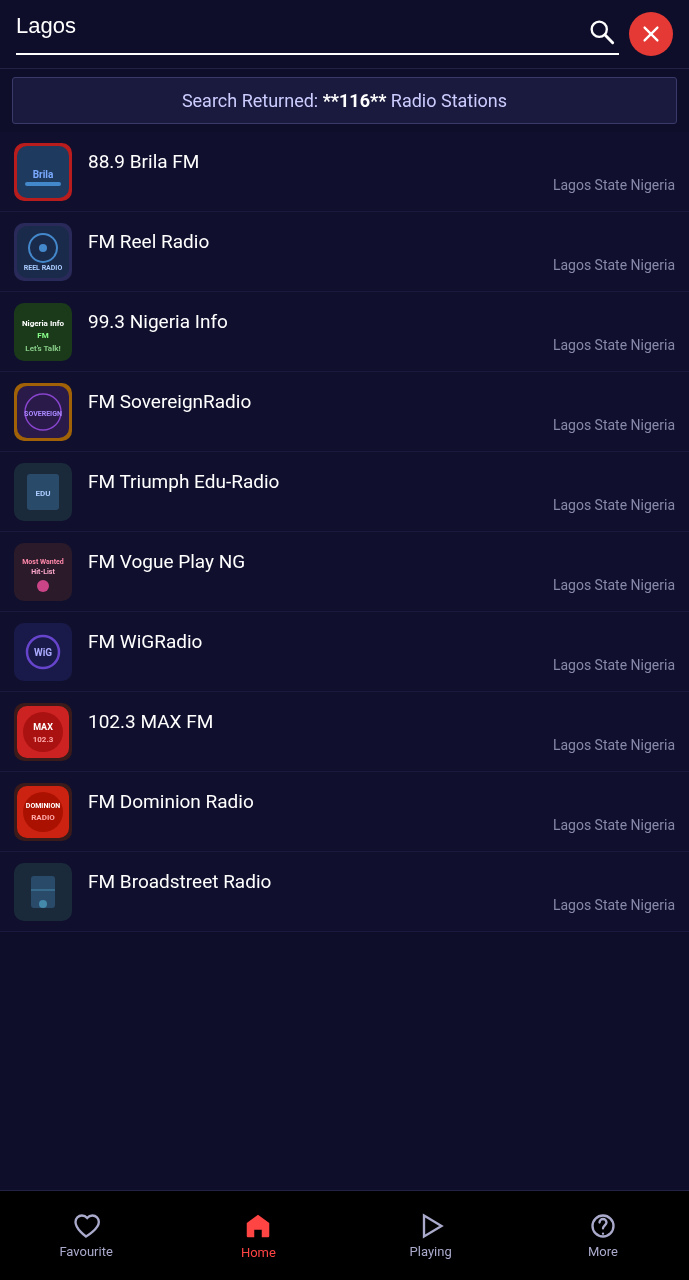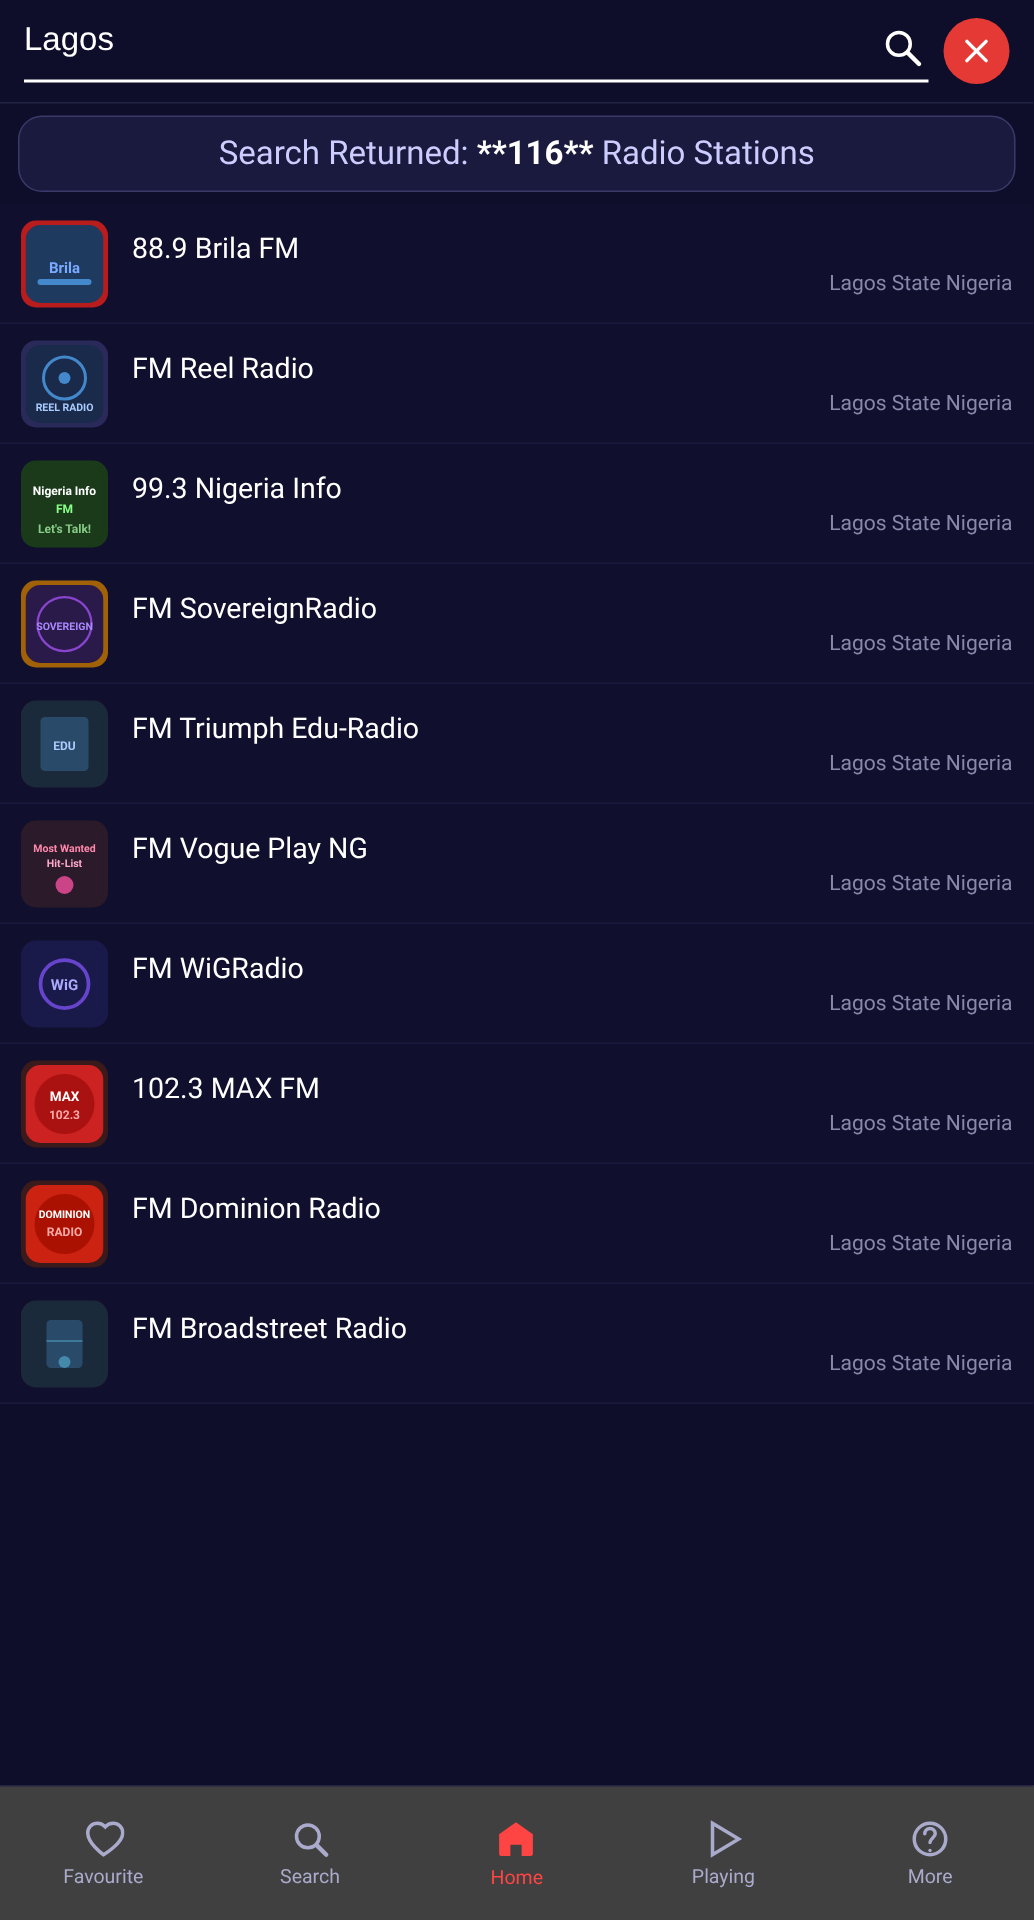--- a/index.html
+++ b/index.html
@@ -55,25 +55,25 @@
       align-items: center;
       justify-content: center;
       cursor: pointer;
       flex-shrink: 0;
     }
 
     
     .result-banner {
       background: #1a1a3e;
       border: 1px solid #3a3a6a;
-      border-radius: 16px;
+      border-radius: 3px;
       margin: 8px 12px;
       padding: 12px 16px;
       text-align: center;
-      font-size: 22px;
+      font-size: 18px;
       color: #ccccff;
     }
     .result-banner strong {
       color: #ffffff;
       font-weight: bold;
     }
 
     
     .station-list {
       list-style: none;
@@ -131,21 +131,21 @@
     .logo-dominion { background: #3a1a1a; }
     .logo-broadstreet { background: #1a2a3a; }
 
     
     .bottom-nav {
       position: fixed;
       bottom: 0;
       left: 0;
       width: 689px;
       height: 90px;
-      background: #404040;
+      background: #000000;
       border-top: 1px solid #222244;
       display: flex;
       align-items: center;
       justify-content: space-around;
     }
     .nav-item {
       display: flex;
       flex-direction: column;
       align-items: center;
       gap: 4px;
@@ -365,27 +365,20 @@
 
 <nav class="bottom-nav">
 
   <div class="nav-item">
     <svg width="28" height="28" viewBox="0 0 24 24" fill="none">
       <path d="M12 21C12 21 3 14.5 3 8.5C3 5.42 5.42 3 8.5 3C10.24 3 11.91 3.81 13 5.08C14.09 3.81 15.76 3 17.5 3C20.58 3 23 5.42 23 8.5C23 14.5 12 21 12 21Z" stroke="#aaaacc" stroke-width="2" fill="none"></path>
     </svg>
     <span class="nav-label">Favourite</span>
   </div>
 
-  <div class="nav-item">
-    <svg width="28" height="28" viewBox="0 0 24 24" fill="none">
-      <circle cx="10.5" cy="10.5" r="6.5" stroke="#aaaacc" stroke-width="2"></circle>
-      <line x1="15.5" y1="15.5" x2="21" y2="21" stroke="#aaaacc" stroke-width="2.5" stroke-linecap="round"></line>
-    </svg>
-    <span class="nav-label">Search</span>
-  </div>
 
   <div class="nav-item active">
     <svg width="30" height="30" viewBox="0 0 24 24" fill="none">
       <path d="M3 9.5L12 3L21 9.5V20C21 20.55 20.55 21 20 21H15V15H9V21H4C3.45 21 3 20.55 3 20V9.5Z" fill="#ff4444"></path>
     </svg>
     <span class="nav-label" style="color:#ff4444;">Home</span>
   </div>
 
   <div class="nav-item">
     <svg width="28" height="28" viewBox="0 0 24 24" fill="none">

